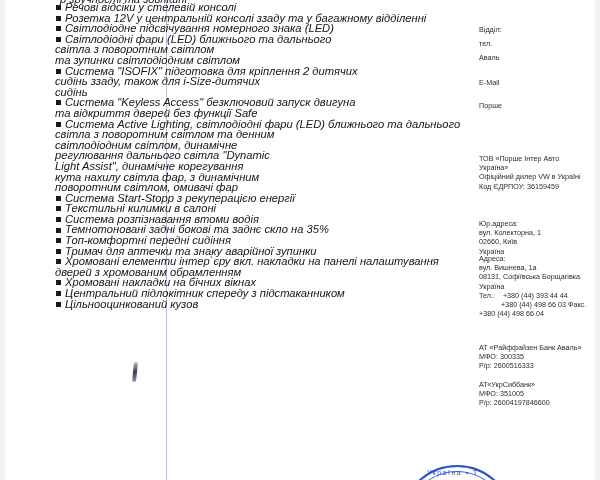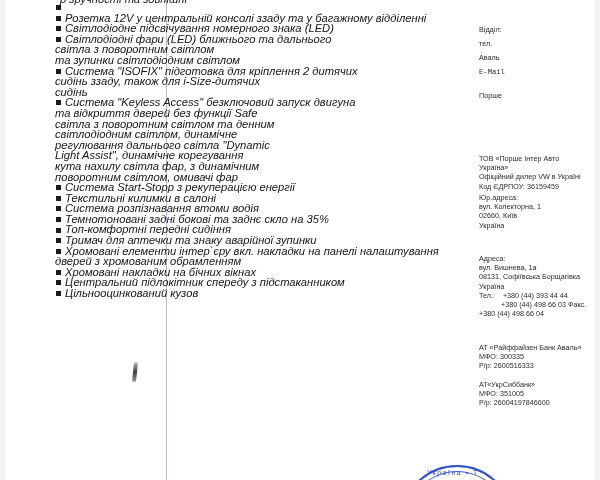--- a/index.html
+++ b/index.html
@@ -64,31 +64,32 @@
 <div class="left-strip"></div>
 <div class="right-strip"></div>
 
 <div class="page"></div>
 
 <div class="guide-line"></div>
 
 <div class="cut-line">р зручності та зовнішні</div>
 
 <div class="features" id="feature-list">
-    <div class="feature"><span class="bullet"></span></div>
+    <div class="feature"><span class="bullet"></span><span>Речові відсіки у стелевій консолі</span></div>
     <div class="feature"><span class="bullet"></span><span>Розетка 12V у центральній консолі ззаду та у багажному відділенні</span></div>
     <div class="feature"><span class="bullet"></span><span>Світлодіодне підсвічування номерного знака (LED)</span></div>
     <div class="feature"><span class="bullet"></span><span>Світлодіодні фари (LED) ближнього та дальнього</span></div>
     <div class="feature"><span>світла з поворотним світлом</span></div>
     <div class="feature"><span>та зупинки світлодіодним світлом</span></div>
     <div class="feature"><span class="bullet"></span><span>Система "ISOFIX" підготовка для кріплення 2 дитячих</span></div>
     <div class="feature"><span>сидінь ззаду, також для i-Size-дитячих</span></div>
     <div class="feature"><span>сидінь</span></div>
     <div class="feature"><span class="bullet"></span><span>Система "Keyless Access" безключовий запуск двигуна</span></div>
     <div class="feature"><span>та відкриття дверей без функції Safe</span></div>
+    <div class="feature"><span class="bullet"></span><span>Система Active Lighting, світлодіодні фари (LED) ближнього та дальнього</span></div>
     <div class="feature"><span>світла з поворотним світлом та денним</span></div>
     <div class="feature"><span>світлодіодним світлом, динамічне</span></div>
     <div class="feature"><span>регулювання дальнього світла "Dynamic</span></div>
     <div class="feature"><span>Light Assist", динамічне корегування</span></div>
     <div class="feature"><span>кута нахилу світла фар, з динамічним</span></div>
     <div class="feature"><span>поворотним світлом, омивачі фар</span></div>
     <div class="feature"><span class="bullet"></span><span>Система Start-Stopp з рекуперацією енергії</span></div>
     <div class="feature"><span class="bullet"></span><span>Текстильні килимки в салоні</span></div>
     <div class="feature"><span class="bullet"></span><span>Система розпізнавання втоми водія</span></div>
     <div class="feature"><span class="bullet"></span><span>Темнотоновані задні бокові та заднє скло на 35%</span></div>
@@ -99,32 +100,32 @@
     <div class="feature"><span class="bullet"></span><span>Хромовані накладки на бічних вікнах</span></div>
     <div class="feature"><span class="bullet"></span><span>Центральний підлокітник спереду з підстаканником</span></div>
     <div class="feature"><span class="bullet"></span><span>Цільнооцинкований кузов</span></div>
   </div>
 
 <div class="side">
   <div class="block" style="top:25px;">
     <div>Відділ:</div>
     <div style="margin-top:5px;">тел.</div>
     <div style="margin-top:5px;">Аваль</div>
-    <div style="margin-top:5px;font-family:Liberation Mono, monospace;">E-Mail</div>
+    <div style="margin-top:15px;">E-Mail</div>
     <div style="margin-top:14px;">Порше</div>
   </div>
 
   <div class="block" style="top:154px;">
     <div>ТОВ «Порше Інтер Авто</div>
     <div>Україна»</div>
     <div>Офіційний дилер VW в Україні</div>
     <div>Код ЄДРПОУ: 36159459</div>
   </div>
 
-  <div class="block" style="top:193px;">
+  <div class="block" style="top:219px;">
     <div>Юр.адреса:</div>
     <div>вул. Колекторна, 1</div>
     <div>02660, Київ</div>
     <div>Україна</div>
   </div>
 
   <div class="block" style="top:254px;">
     <div>Адреса:</div>
     <div>вул. Вишнева, 1а</div>
     <div>08131, Софіївська Борщагівка</div>

